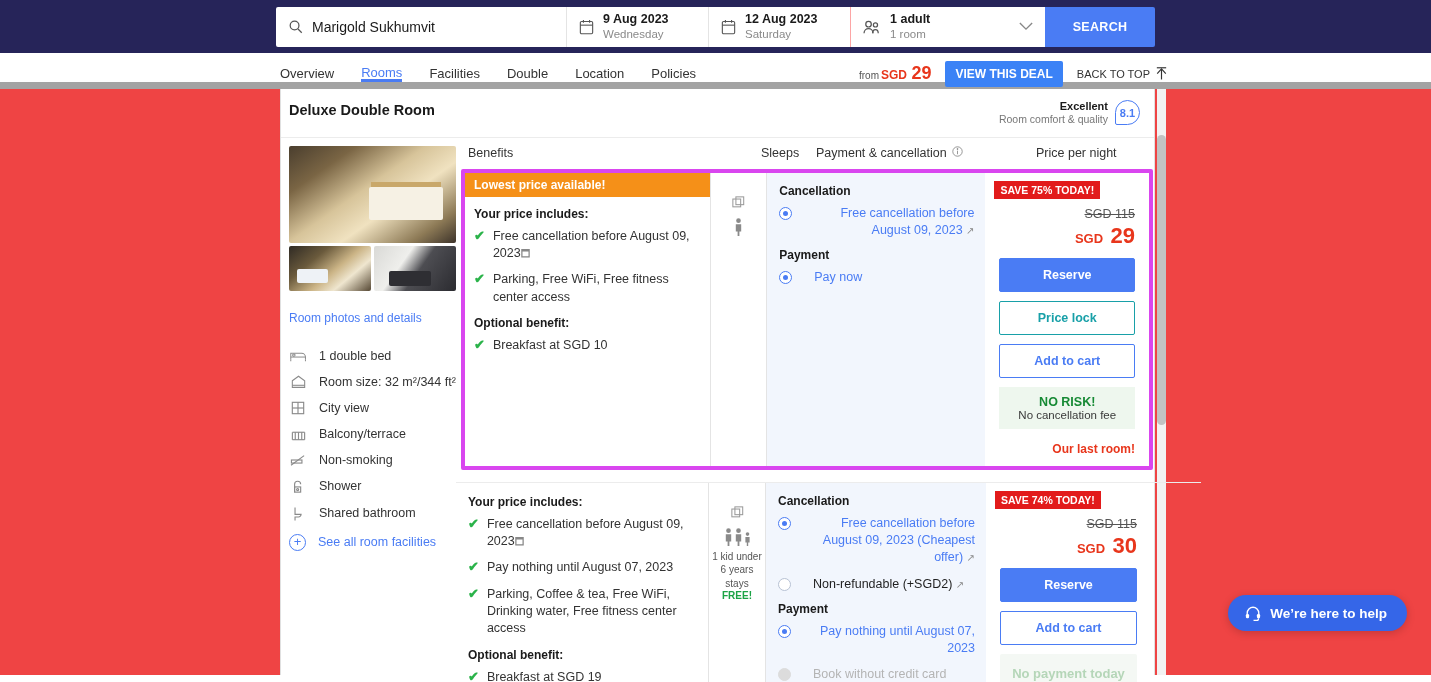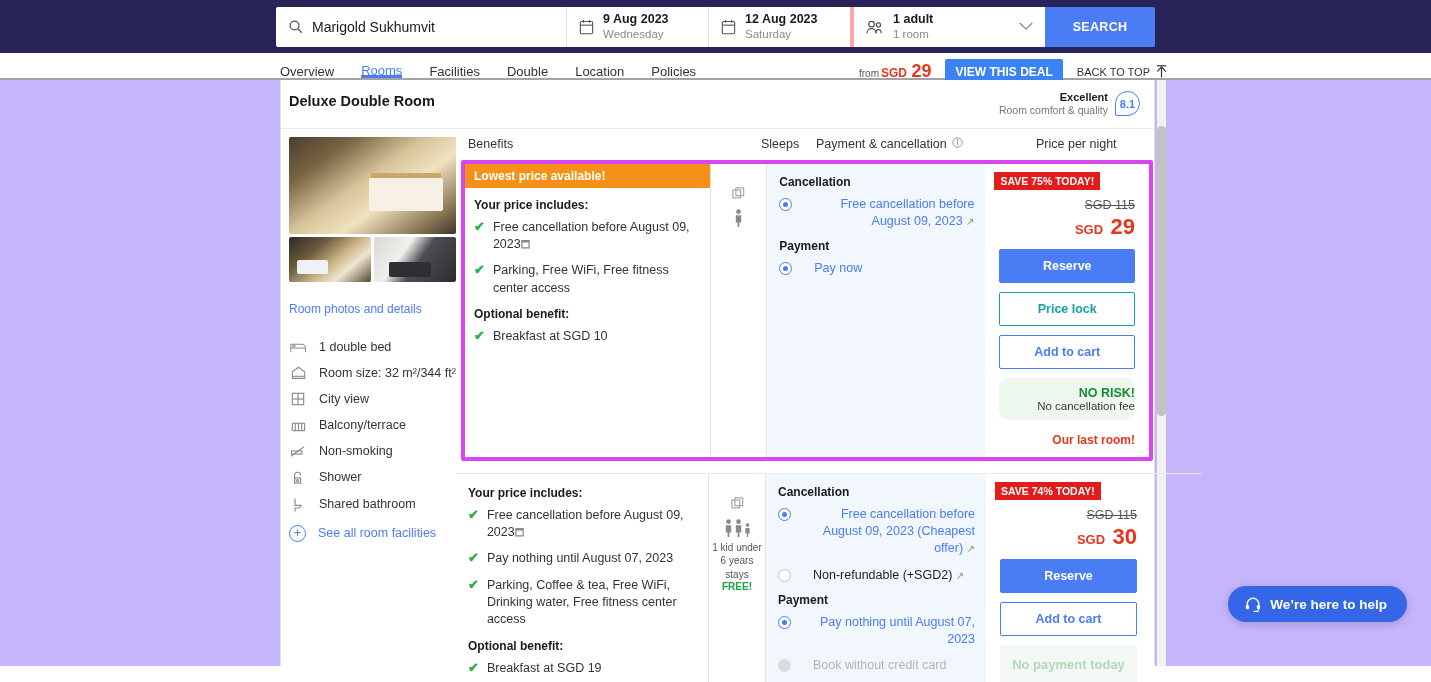--- a/index.html
+++ b/index.html
@@ -21,36 +21,36 @@
   .sb-field {
     background: #fff; display: flex; align-items: center;
     padding: 0 12px; position: relative;
   }
   .sb-destination { width: 290px; border-radius: 2px 0 0 2px; }
   .sb-destination .txt { font-size: 14px; color: #1a1a1a; margin-left: 9px; }
   .sb-date { width: 142px; border-left: 1px solid #e4e4e4; }
   .sb-date .dtxt { margin-left: 9px; line-height: 1.25; }
   .sb-date .d1 { font-size: 12.5px; font-weight: bold; color: #1a1a1a; }
   .sb-date .d2 { font-size: 11.5px; color: #8a8a8a; }
-  .sb-occ { width: 195px; border-left: 4px solid #fca5a5; justify-content: space-between; }
+  .sb-occ { width: 195px; border-left: 1px solid #fca5a5; justify-content: space-between; }
   .sb-occ .inner { display: flex; align-items: center; }
   .sb-occ .otxt { margin-left: 9px; line-height: 1.25; }
   .sb-occ .o1 { font-size: 12.5px; font-weight: bold; color: #1a1a1a; }
   .sb-occ .o2 { font-size: 11.5px; color: #8a8a8a; }
   .sb-search {
     width: 110px; background: #4a7cf4; color: #fff;
     display: flex; align-items: center; justify-content: center;
     font-size: 12.5px; font-weight: bold; letter-spacing: .3px;
     border-radius: 0 2px 2px 0; cursor: pointer;
   }
   .icon { display: inline-flex; align-items: center; justify-content: center; }
 
   
   .navbar {
-    height: 27px; background: #fff; border-bottom: 2px solid #a3a3a3;
+    height: 36px; background: #fff; border-bottom: 7px solid #a3a3a3;
     display: flex; align-items: center; padding: 12px 0 0 280px;
     position: relative;
   }
   .navlinks { display: flex; align-items: center; gap: 27px; height: 100%; }
   .navlink {
     font-size: 13px; color: #333; height: 100%;
     display: flex; align-items: center; cursor: pointer;
   }
   .navlink.active { color: #4a7cf4; border-bottom: 3px solid #4a7cf4; font-weight: normal; }
   .navright {
@@ -60,21 +60,21 @@
   .fromlbl { font-size: 10px; color: #555; }
   .fromcur { font-size: 12px; color: #e8361c; font-weight: bold; margin-left: 2px; }
   .fromamt { font-size: 18px; color: #e8361c; font-weight: bold; }
   .deal-btn {
     background: #3b82f6; color: #fff; font-size: 12px; font-weight: bold;
     padding: 6px 10px; border-radius: 2px; cursor: pointer;
   }
   .backtop { font-size: 11px; color: #333; display: flex; align-items: center; gap: 5px; cursor: pointer; }
 
   
-  .page { background: #c4b5fd; height: calc(682px - 53px - 43px); position: relative; }
+  .page { background: #ef4444; height: calc(682px - 53px - 43px); position: relative; }
   .card {
     position: absolute; left: 280px; top: 0; width: 875px;
     background: #fff; border-left: 1px solid #e0e0e0; border-right: 1px solid #e0e0e0;
     height: 100%;
   }
   .scrollbar {
     position: absolute; left: 1157px; top: 0; width: 9px; height: 100%;
     background: #f2f2f2;
   }
   .scrollthumb {
@@ -163,22 +163,22 @@
   .newprice .amt { font-size: 22px; color: #e8361c; font-weight: bold; margin-left: 3px; }
   .btn {
     display: block; width: 100%; text-align: center; font-size: 12.5px;
     font-weight: bold; padding: 9px 0; border-radius: 2px; margin-top: 9px;
     cursor: pointer;
   }
   .btn-reserve { background: #4a7cf4; color: #fff; border: 1px solid #4a7cf4; }
   .btn-lock { background: #fff; color: #18a0a8; border: 1px solid #18a0a8; }
   .btn-cart { background: #fff; color: #4a7cf4; border: 1px solid #4a7cf4; }
   .norisk {
-    background: #eef7ee; text-align: right; padding: 8px 0; margin-top: 9px;
-    border-radius: 9px;
+    background: #eef7ee; text-align: center; padding: 8px 0; margin-top: 9px;
+    border-radius: 0;
   }
   .norisk .n1 { font-size: 12.5px; font-weight: bold; color: #178a35; }
   .norisk .n2 { font-size: 11.5px; color: #3a3a3a; }
   .nopay {
     background: #f4f8f4; text-align: center; padding: 12px 0; margin-top: 9px;
     border-radius: 2px; font-size: 13px; font-weight: bold; color: #b5d6b8;
   }
   .lastroom { text-align: right; font-size: 12px; color: #e8361c; font-weight: bold; margin-top: 13px; }
 
   

